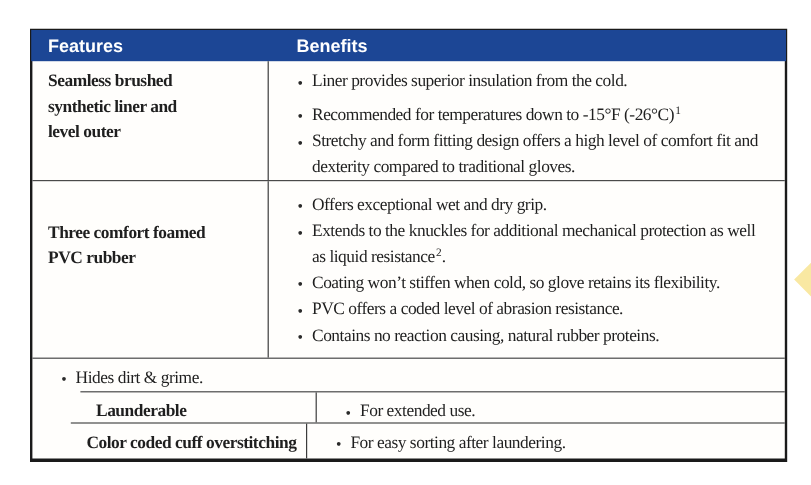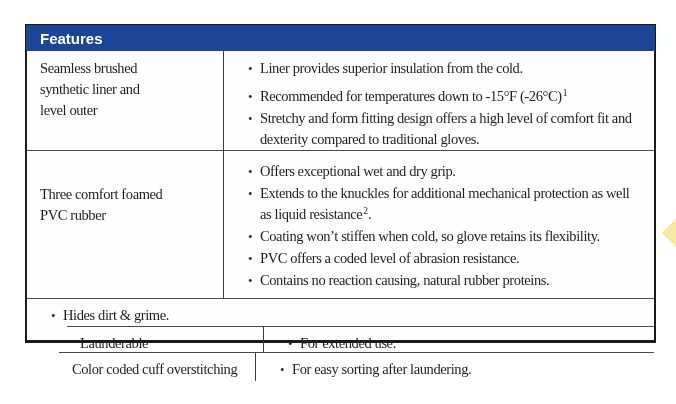--- a/index.html
+++ b/index.html
@@ -9,21 +9,21 @@
     font-family: "Liberation Serif", serif;
     color: #1f1f1f;
     overflow: hidden;
     position: relative;
   }
   #screen { position: absolute; inset: 0; overflow: hidden; }
 
   .spec-table {
     position: absolute;
     left: 25px; top: 24px;
-    width: 631px; height: 319px;
+    width: 631px; height: 361px;
     box-sizing: border-box;
     border: 2px solid #1a1a1a;
     border-bottom-width: 3px;
     background: #fffefc;
     display: flex;
     flex-direction: column;
   }
 
   .thead {
     height: 26px;
@@ -50,21 +50,21 @@
   .feature-cell {
     width: 197px;
     flex: 0 0 197px;
     box-sizing: border-box;
     border-right: 1px solid #3c3c3c;
     padding: 6px 8px 0 13px;
     font-size: 14.5px;
     letter-spacing: -0.4px;
     line-height: 21px;
   }
-  .feature-cell .fline { display: block; }
+  .feature-cell .fline { display: block; font-weight: bold; }
 
   .benefits-cell {
     flex: 1;
     box-sizing: border-box;
     padding: 6px 8px 0 0;
     font-size: 14.5px;
     letter-spacing: -0.4px;
   }
 
   ul.bullets { list-style: none; margin: 0; padding: 0; }
@@ -120,20 +120,21 @@
 </style>
 </head>
 <body>
 
 <div id="screen">
 
   <div class="spec-table">
 
     <div class="thead">
       <span class="h-feat">Features</span>
+      <span class="h-ben">Benefits</span>
     </div>
 
     <div class="trow row1">
       <div class="feature-cell">
         <span class="fline">Seamless brushed</span>
         <span class="fline">synthetic liner and</span>
         <span class="fline">level outer</span>
       </div>
       <div class="benefits-cell">
         <ul class="bullets">

